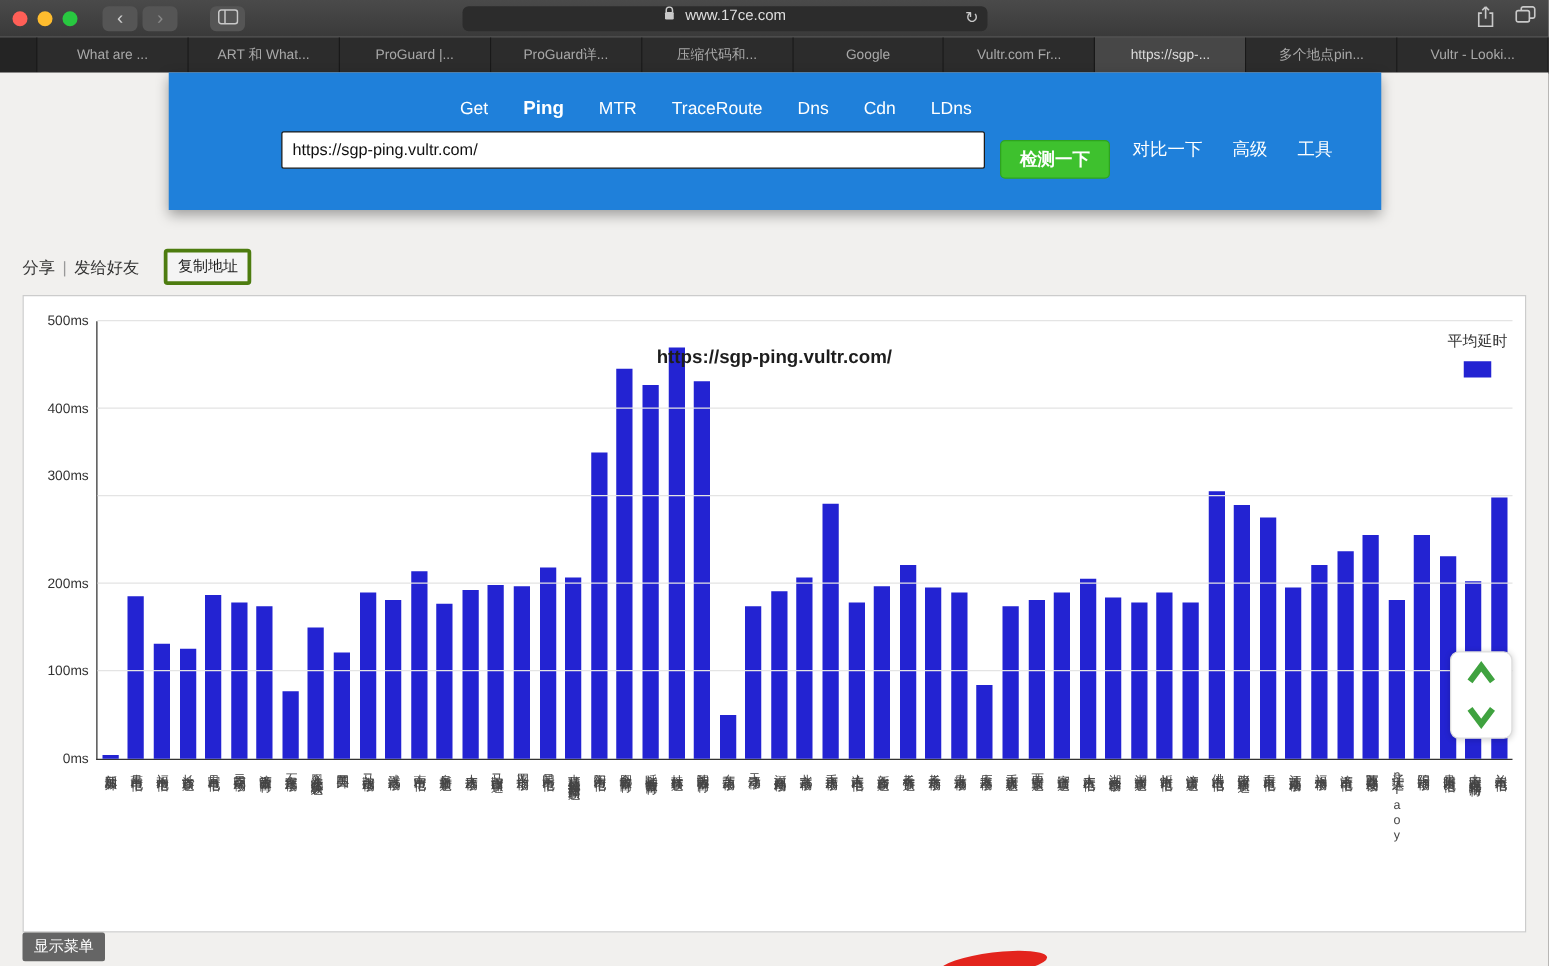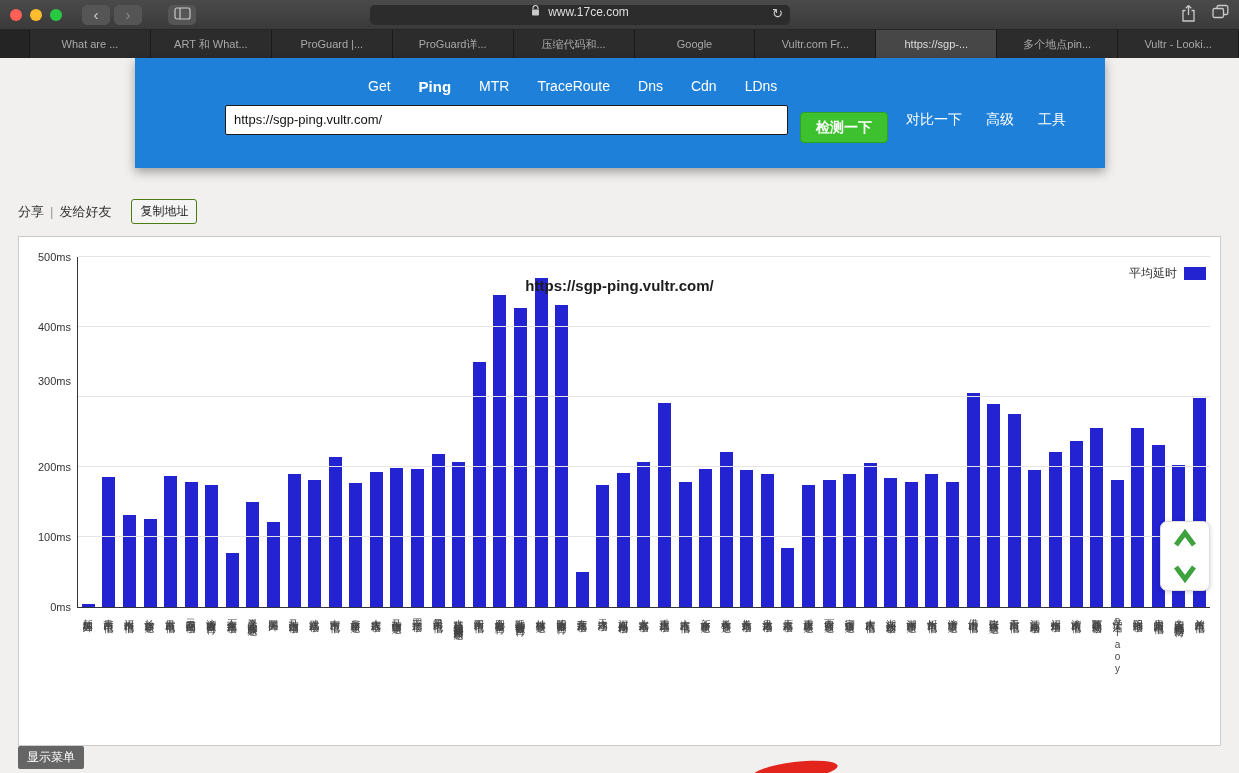--- a/index.html
+++ b/index.html
@@ -49,27 +49,27 @@
 
   
   .share-row{position:absolute;left:18px;top:141px;display:flex;align-items:center;
     font-size:13px;color:#333;}
   .share-sep{margin:0 6px;color:#999;}
   .friend-link{margin-right:14px;}
   .result-url{width:482px;height:21px;border:1px solid #8e8e8e;background:#fff;font-size:12px;
     padding:0 5px;box-sizing:border-box;color:#222;outline:none;
     font-family:"Liberation Sans","DejaVu Sans",sans-serif;}
   .copy-btn{margin-left:6px;font-size:12px;padding:3px 8px;background:#f4f4f4;
-    border:1px solid #4d7c0f;border-radius:3px;color:#222;cursor:pointer;}
+    border:3px solid #4d7c0f;border-radius:3px;color:#222;cursor:pointer;}
 
   
   .chart{position:absolute;left:18px;top:178px;width:1203px;height:510px;background:#fff;
     border:1px solid #ccc;box-sizing:border-box;}
   .legend{position:absolute;top:28px;right:14px;display:flex;align-items:center;gap:7px;
-    font-size:12px;color:#333;z-index:3;}
+    font-size:12px;color:#333;z-index:3;flex-direction:column;}
   .legend .swatch{width:22px;height:13px;background:#2323d2;}
   .chart-title{position:absolute;top:40px;left:0;right:0;text-align:center;font-weight:bold;
     font-size:15px;color:#1d1d1d;z-index:2;}
   .ytick{position:absolute;left:6px;width:46px;text-align:right;font-size:11px;color:#333;}
   .plot{position:absolute;left:58px;top:20px;right:10px;height:350px;
     border-left:1px solid #333;border-bottom:1px solid #333;box-sizing:content-box;}
   .gridline{position:absolute;left:0;right:0;height:1px;background:#e4e4e4;}
   .bars{position:absolute;left:0;right:0;top:0;bottom:0;display:flex;align-items:flex-end;}
   .slot{flex:1;display:flex;justify-content:center;min-width:0;}
   .bar{width:13px;background:#2323d2;}

